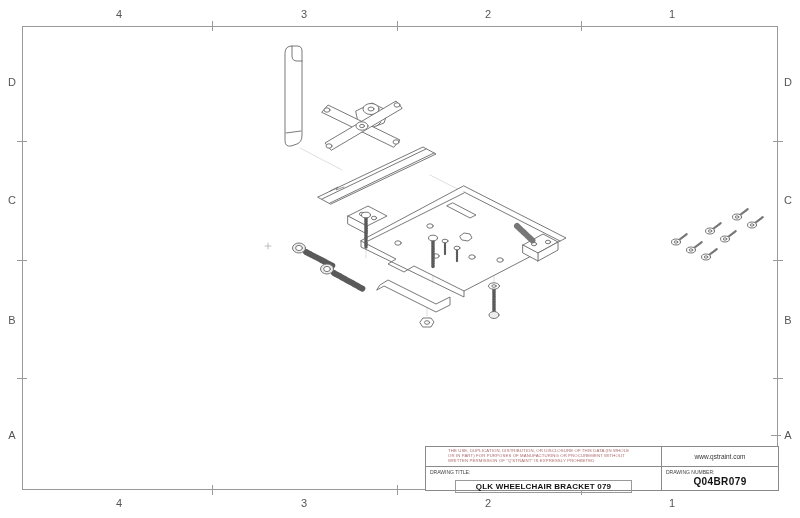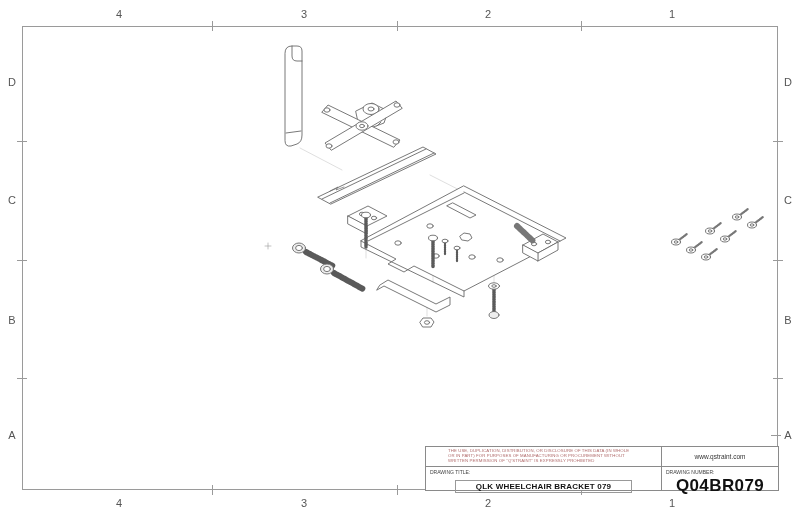--- a/index.html
+++ b/index.html
@@ -40,21 +40,21 @@
   }
   .tb-title-wrap{
     position:absolute;left:0;right:0;top:8px;text-align:center;
   }
   .tb-title-box{
     display:inline-block;border:1px solid #999;padding:1px 20px;
     font-size:8px;font-weight:bold;color:#111;letter-spacing:0.2px;
   }
   .tb-number{
     position:absolute;left:0;right:0;top:9px;text-align:center;
-    font-size:17px;font-weight:bold;color:#111;letter-spacing:0.4px;
+    font-size:10px;font-weight:bold;color:#111;letter-spacing:0.4px;
   }
 </style>
 </head>
 <body>
 
 <div class="sheet">
 
   <div class="frame"></div>
 
   <div class="tick-v" style="left:212px;top:21px"></div>

